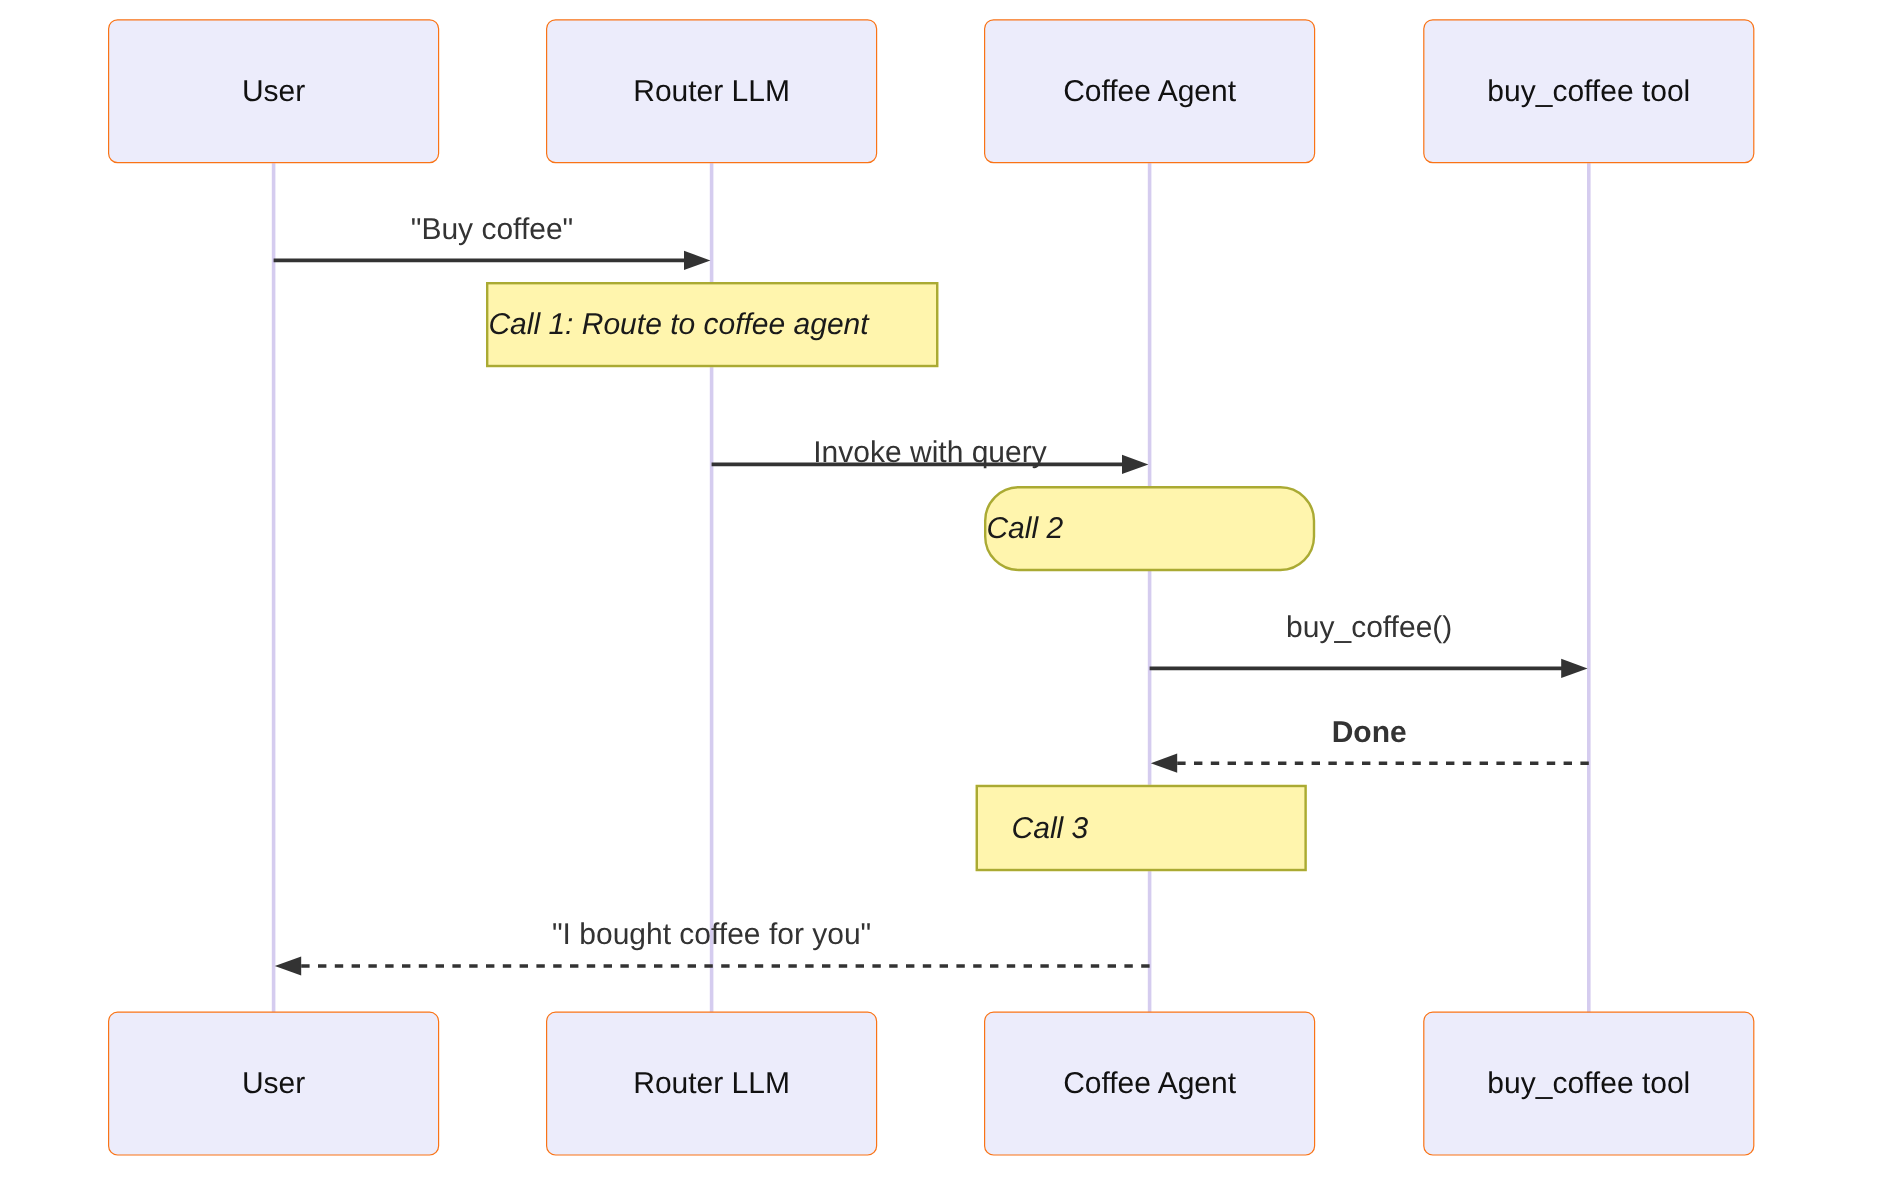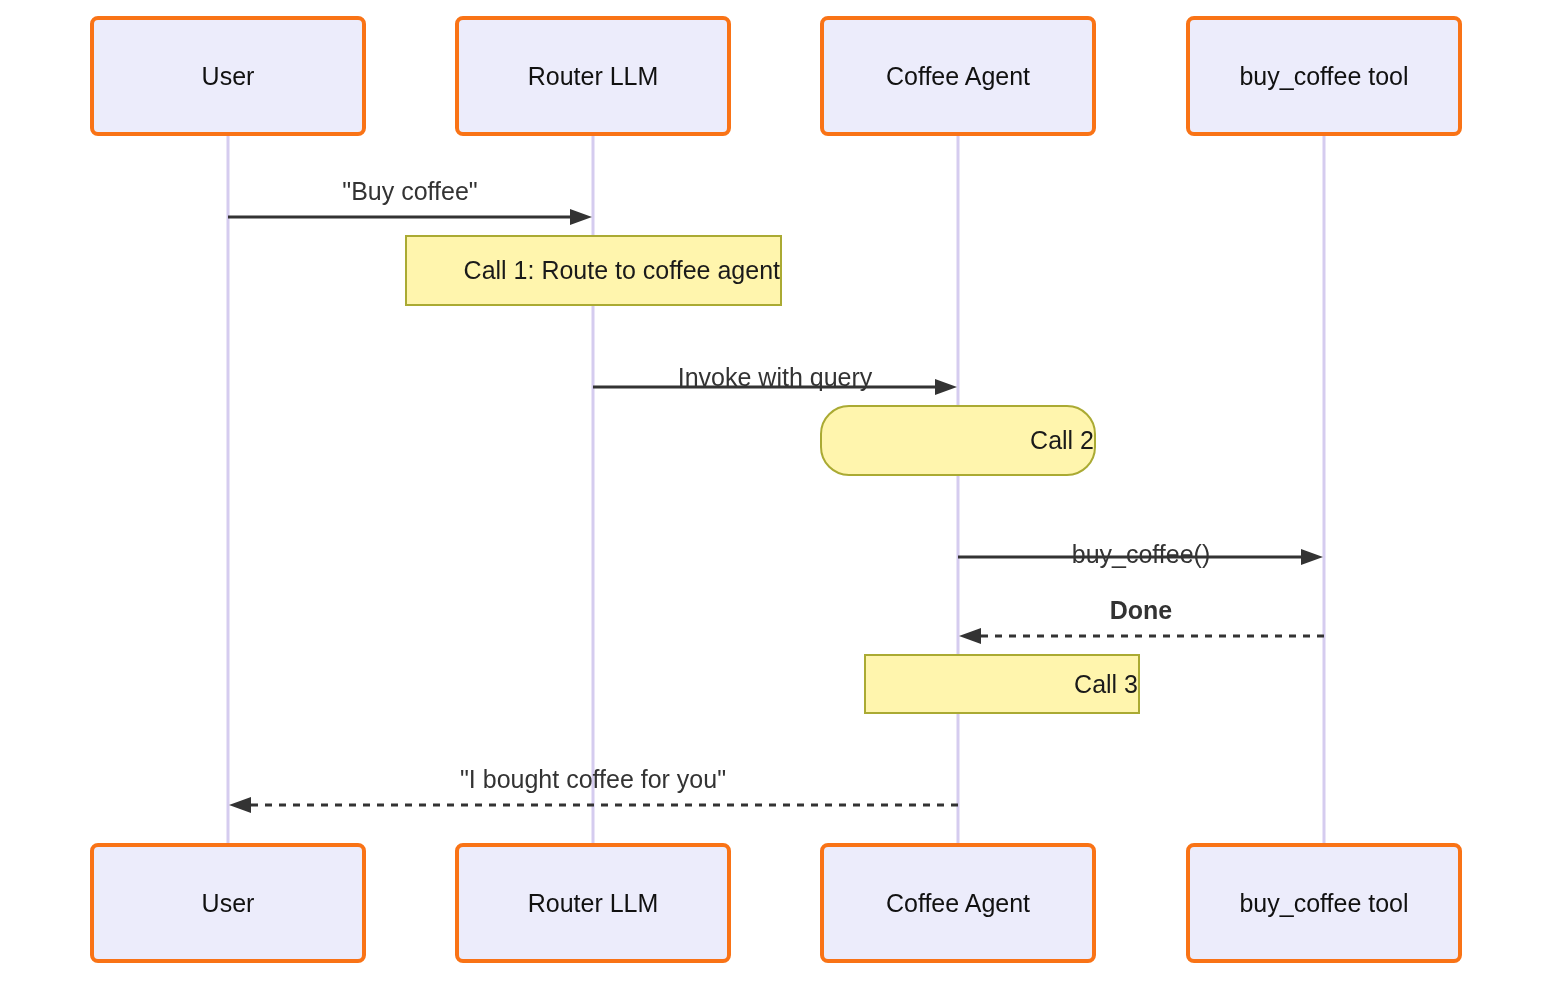--- a/index.html
+++ b/index.html
@@ -19,42 +19,43 @@
     position: absolute;
     left: 0;
     top: 0;
     z-index: 1;
   }
   .actor {
     position: absolute;
     width: 276px;
     height: 120px;
     background: #ECECFB;
-    border: 4px solid #f97316;
+    border: 1px solid #f97316;
     border-radius: 8px;
     display: flex;
     align-items: center;
     justify-content: center;
     z-index: 2;
     box-sizing: border-box;
   }
   .actor-label {
     font-size: 25px;
     color: #111111;
     white-space: nowrap;
   }
   .note {
     position: absolute;
     background: #FFF5AD;
     border: 2px solid #AAAA33;
     display: flex;
     align-items: center;
-    justify-content: flex-end;
+    justify-content: flex-start;
     z-index: 2;
     box-sizing: border-box;
+    font-style: italic;
   }
   .note-label {
     font-size: 25px;
     color: #1A1A1A;
     white-space: nowrap;
   }
   .msg-label {
     position: absolute;
     transform: translateX(-50%);
     font-size: 25px;
@@ -113,27 +114,27 @@
   </div>
   <div class="actor" style="left:820px; top:843px;">
     <span class="actor-label">Coffee Agent</span>
   </div>
   <div class="actor" style="left:1186px; top:843px;">
     <span class="actor-label">buy_coffee tool</span>
   </div>
 
   <div class="msg-label" style="left:410px; top:176px;">"Buy coffee"</div>
   <div class="msg-label" style="left:775px; top:362px;">Invoke with query</div>
-  <div class="msg-label" style="left:1141px; top:539px;">buy_coffee()</div>
+  <div class="msg-label" style="left:1141px; top:508px;">buy_coffee()</div>
   <div class="msg-label" style="left:1141px; top:595px;font-weight:bold;">Done</div>
   <div class="msg-label" style="left:593px; top:764px;">"I bought coffee for you"</div>
 
   <div class="note" style="left:405px; top:235px; width:377px; height:71px;">
     <span class="note-label">Call 1: Route to coffee agent</span>
   </div>
   <div class="note" style="left:820px; top:405px; width:276px; height:71px;border-radius:29px;">
     <span class="note-label">Call 2</span>
   </div>
-  <div class="note" style="left:864px; top:654px; width:276px; height:60px;">
+  <div class="note" style="left:813px; top:654px; width:276px; height:72px;padding-left:28px;">
     <span class="note-label">Call 3</span>
   </div>
 
 </div>
 
 </body></html>

